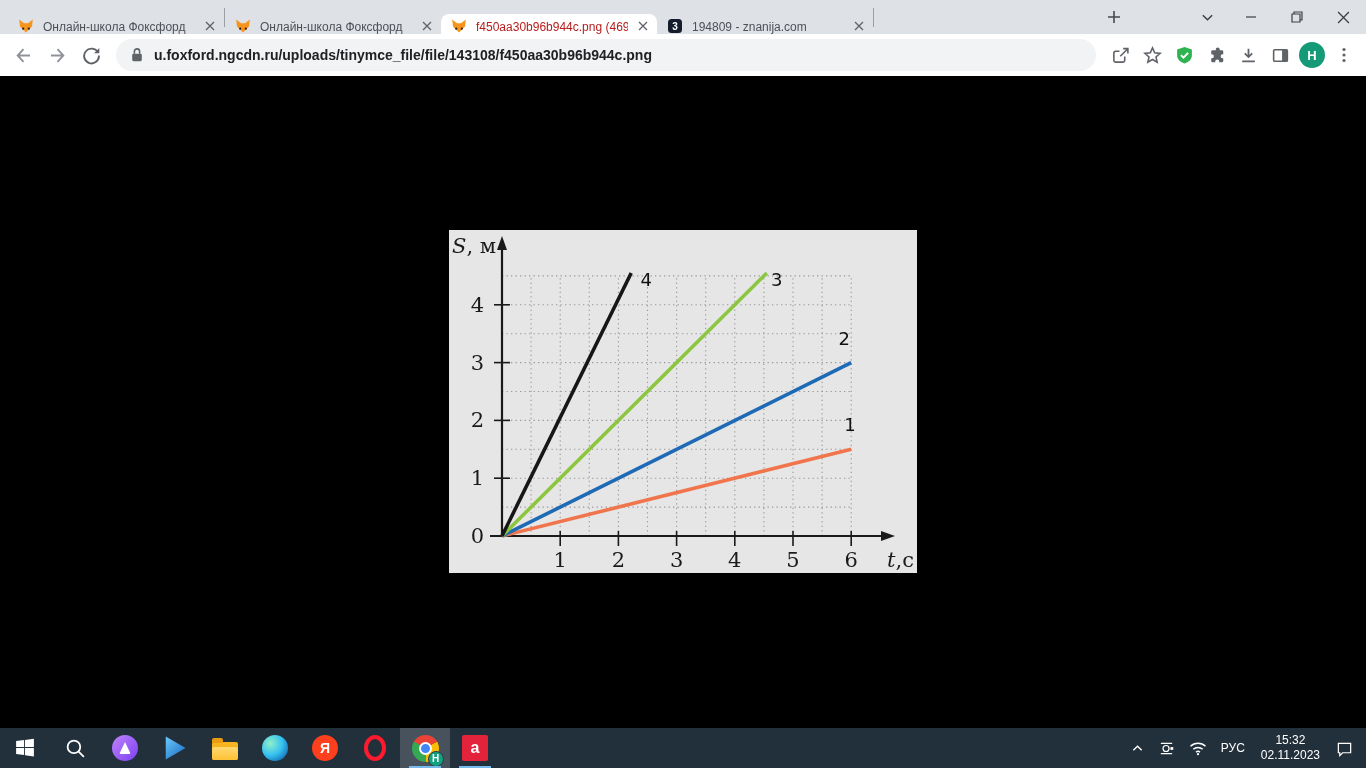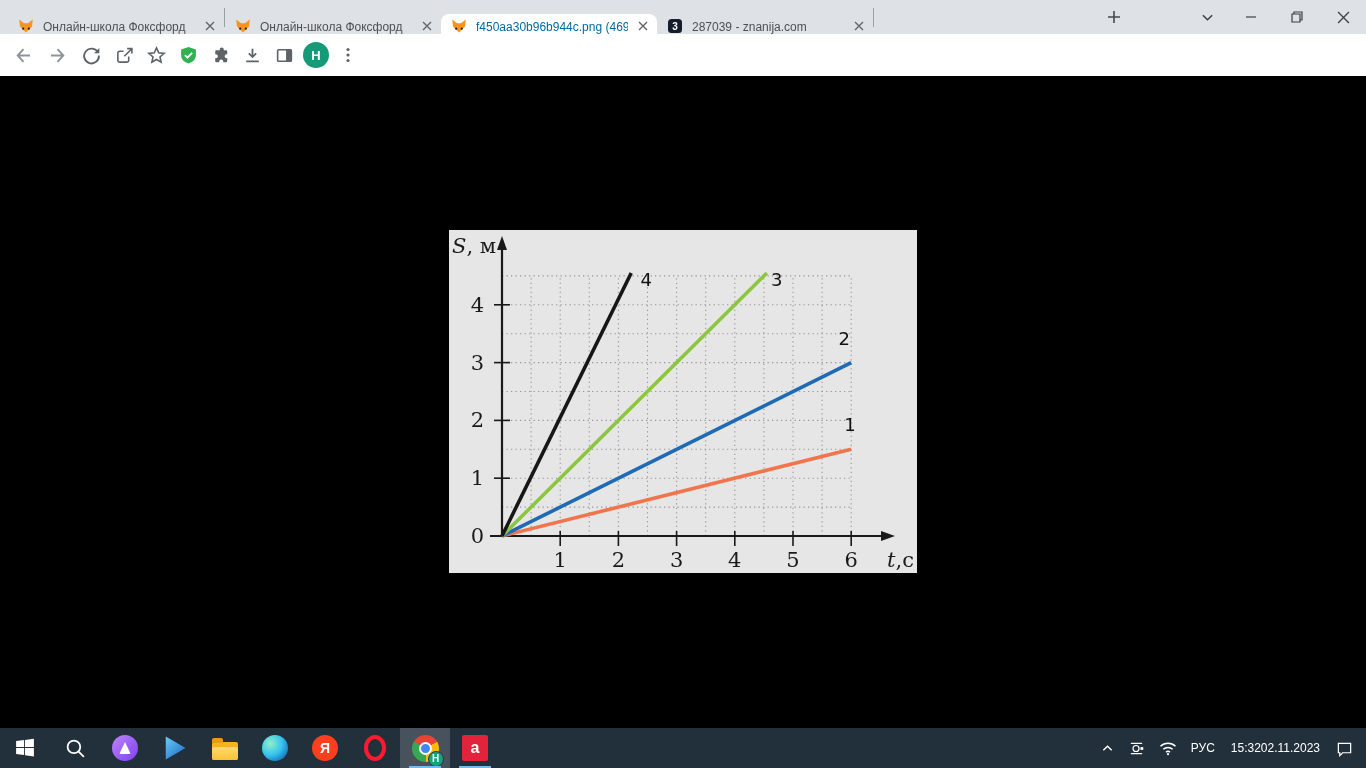--- a/index.html
+++ b/index.html
@@ -4,21 +4,21 @@
 <style>
   * { box-sizing: border-box; margin: 0; padding: 0; }
   html,body { width:1366px; height:768px; overflow:hidden; }
   body { font-family:"Liberation Sans", sans-serif; background:#000; position:relative; }
 
   
   .tabstrip { position:absolute; top:0; left:0; width:1366px; height:34px; background:#dee1e6; }
   .tabs { position:absolute; left:8px; top:0; height:34px; display:flex; align-items:flex-end; }
   .tab { position:relative; width:216px; height:20px; display:flex; align-items:flex-end;
          padding:0 6px 0 10px; font-size:12px; color:#4d5156; border-radius:8px 8px 0 0; cursor:pointer; }
-  .tab.active { background:#fff; color:#0369a1; }
+  .tab.active { background:#fff; color:#b91c1c; }
   .tab .favicon { width:16px; height:16px; margin-right:9px; flex:none; }
   .tab .tab-title { flex:1; white-space:nowrap; overflow:hidden; }
   .tab .tab-close { width:17px; height:17px; margin-left:6px; flex:none; border-radius:50%;
                     display:flex; align-items:center; justify-content:center; color:#5f6368; }
   .tab-sep { width:1px; height:19px; background:#9aa0a6; align-self:center; }
   .newtab-btn { position:absolute; left:1100px; top:3px; width:28px; height:28px; border-radius:50%;
                 display:flex; align-items:center; justify-content:center; color:#45494d; }
   .win-controls { position:absolute; right:0; top:0; height:34px; display:flex; }
   .win-btn { width:46px; height:34px; display:flex; align-items:center; justify-content:center; color:#3c4043; }
   .win-btn.tabsearch { width:42px; }
@@ -41,21 +41,21 @@
 
   
   .taskbar { position:absolute; left:0; bottom:0; width:1366px; height:40px; background:#22303c;
              display:flex; align-items:stretch; color:#fff; }
   .task-items { display:flex; }
   .task-item { width:50px; display:flex; align-items:center; justify-content:center; position:relative; }
   .task-item.app-active { background:rgba(255,255,255,.17); }
   .task-item.app-open::after { content:""; position:absolute; bottom:0; left:9px; right:9px; height:2px; background:#76b9ed; }
   .tray { margin-left:auto; display:flex; align-items:center; padding-right:6px; }
   .tray-item { height:40px; display:flex; align-items:center; justify-content:center; padding:0 7px; font-size:12px; }
-  .clock { flex-direction:row; justify-content:center; line-height:15px; font-size:12px; text-align:right; padding:0 9px; }
+  .clock { flex-direction:column; justify-content:center; line-height:15px; font-size:12px; text-align:right; padding:0 9px; }
 
   
   .chrome-logo { width:27px; height:27px; border-radius:50%; position:relative;
      background:conic-gradient(from -60deg,#ea4335 0 120deg,#fbbc05 0 240deg,#34a853 0 360deg); }
   .chrome-center { position:absolute; inset:7px; background:#4285f4; border:2.5px solid #fff; border-radius:50%; }
   .chrome-badge { position:absolute; right:-5px; bottom:-5px; width:16px; height:16px; border-radius:50%;
      background:#13a180; color:#fff; font-size:10px; font-weight:bold; display:flex; align-items:center;
      justify-content:center; border:1px solid #2c3a46; }
   .yandex-logo { width:26px; height:26px; border-radius:50%; background:#fc3f1d; color:#fff; font-weight:bold;
      font-size:14px; display:flex; align-items:center; justify-content:center; }
@@ -120,21 +120,21 @@
           <svg width="12" height="12" viewBox="0 0 12 12" stroke="currentColor" stroke-width="1.3">
             <path d="M2 2l8 8M10 2l-8 8"></path>
           </svg>
         </span>
       </div>
       <div class="tab">
         <span class="favicon"><svg viewBox="0 0 16 16" width="16" height="16">
             <rect x="1" y="1" width="14" height="14" rx="3.5" fill="#151c2e"></rect>
             <text x="8" y="11.8" font-size="10" font-weight="bold" fill="#fff" text-anchor="middle" font-family="Liberation Sans, sans-serif">3</text>
           </svg></span>
-        <span class="tab-title">287039 - znanija.com</span>
+        <span class="tab-title">194809 - znanija.com</span>
         <span class="tab-close">
           <svg width="12" height="12" viewBox="0 0 12 12" stroke="currentColor" stroke-width="1.3">
             <path d="M2 2l8 8M10 2l-8 8"></path>
           </svg>
         </span>
       </div>
       <div class="tab-sep"></div>
     </div>
   <div class="newtab-btn">
     <svg width="14" height="14" viewBox="0 0 14 14" fill="none" stroke="currentColor" stroke-width="1.6">
@@ -174,20 +174,27 @@
   <div class="nav-btn">
     <svg width="19" height="19" viewBox="0 0 18 18" fill="none" stroke="#8f9399" stroke-width="1.8">
         <path d="M9 3l5.5 6L9 15M14.2 9H2.8"></path>
       </svg>
   </div>
   <div class="nav-btn">
     <svg width="19" height="19" viewBox="0 0 18 18">
         <path d="M15.2 6.2A7 7 0 1 0 16 9" fill="none" stroke="#5f6368" stroke-width="1.8"></path>
         <path d="M16.4 1.8v5h-5z" fill="#5f6368"></path>
       </svg>
+  </div>
+  <div class="addressbar">
+    <svg width="14" height="16" viewBox="0 0 16 18">
+        <rect x="2.5" y="7.5" width="11" height="8.5" rx="1.5" fill="#5f6368"></rect>
+        <path d="M5 7.5V5a3 3 0 0 1 6 0v2.5" fill="none" stroke="#5f6368" stroke-width="1.8"></path>
+      </svg>
+    <span class="url">u.foxford.ngcdn.ru/uploads/tinymce_file/file/143108/f450aa30b96b944c.png</span>
   </div>
   <div class="tool-btn">
     <svg width="19" height="19" viewBox="0 0 18 18" fill="none" stroke="#5f6368" stroke-width="1.5">
         <path d="M11.5 2.5H16v4.5M15.7 2.8L8.8 9.7M13 10v3.5a1.8 1.8 0 0 1-1.8 1.8H4.5a1.8 1.8 0 0 1-1.8-1.8V6.8A1.8 1.8 0 0 1 4.5 5H8"></path>
       </svg>
   </div>
   <div class="tool-btn">
     <svg width="19" height="19" viewBox="0 0 18 18" fill="none" stroke="#5f6368" stroke-width="1.5">
         <path d="M9 1.8l2.1 4.7 5.1.5-3.9 3.4 1.1 5L9 12.8l-4.4 2.6 1.1-5L1.8 7l5.1-.5z"></path>
       </svg>

